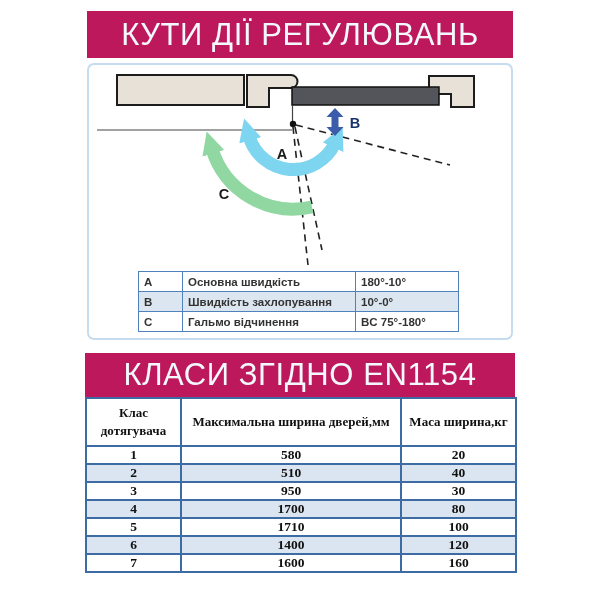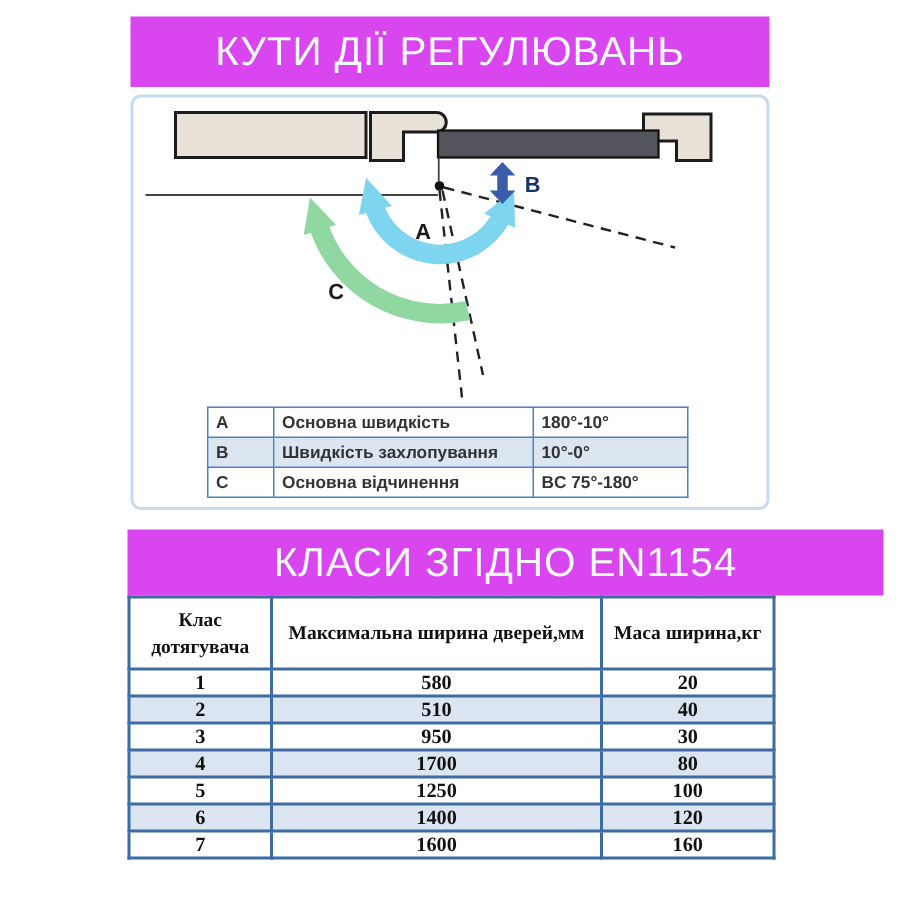--- a/index.html
+++ b/index.html
@@ -1,26 +1,26 @@
 <!DOCTYPE html>
 <html><head>
 <meta charset="utf-8">
 <style>
   html,body{margin:0;padding:0;}
   body{
     width:600px;height:600px;position:relative;background:#ffffff;
     font-family:"Liberation Sans",sans-serif;overflow:hidden;
   }
   .titlebar{
-    position:absolute;background:#d946ef;color:#f3f8fc;
+    position:absolute;background:#be185d;color:#f3f8fc;
     display:flex;align-items:center;justify-content:center;
-    font-size:27px;letter-spacing:.6px;white-space:nowrap;
+    font-size:31px;letter-spacing:.6px;white-space:nowrap;
   }
   #titlebar1{left:87px;top:11px;width:426px;height:47px;}
-  #titlebar2{left:85px;top:353px;width:504px;height:44px;}
+  #titlebar2{left:85px;top:353px;width:430px;height:44px;}
 
   .panel{
     position:absolute;left:87px;top:63px;width:426px;height:277px;
     border:2px solid #c5dcf0;border-radius:7px;background:#fff;box-sizing:border-box;
   }
   .panel svg{position:absolute;left:0;top:0;}
 
   table{border-collapse:collapse;table-layout:fixed;}
 
   .legend{position:absolute;left:49px;top:206px;}
@@ -96,21 +96,21 @@
       <td>Основна швидкість</td>
       <td>180°-10°</td>
     </tr>
     <tr>
       <td>B</td>
       <td>Швидкість захлопування</td>
       <td>10°-0°</td>
     </tr>
     <tr>
       <td>C</td>
-      <td>Основна відчинення</td>
+      <td>Гальмо відчинення</td>
       <td>BC 75°-180°</td>
     </tr>
   </tbody>
     </table>
 </div>
 
 <div id="titlebar2" class="titlebar">
   <span>КЛАСИ ЗГІДНО EN1154</span>
 </div>
 
@@ -143,21 +143,21 @@
       <td>950</td>
       <td>30</td>
     </tr>
     <tr>
       <td>4</td>
       <td>1700</td>
       <td>80</td>
     </tr>
     <tr>
       <td>5</td>
-      <td>1250</td>
+      <td>1710</td>
       <td>100</td>
     </tr>
     <tr>
       <td>6</td>
       <td>1400</td>
       <td>120</td>
     </tr>
     <tr>
       <td>7</td>
       <td>1600</td>

